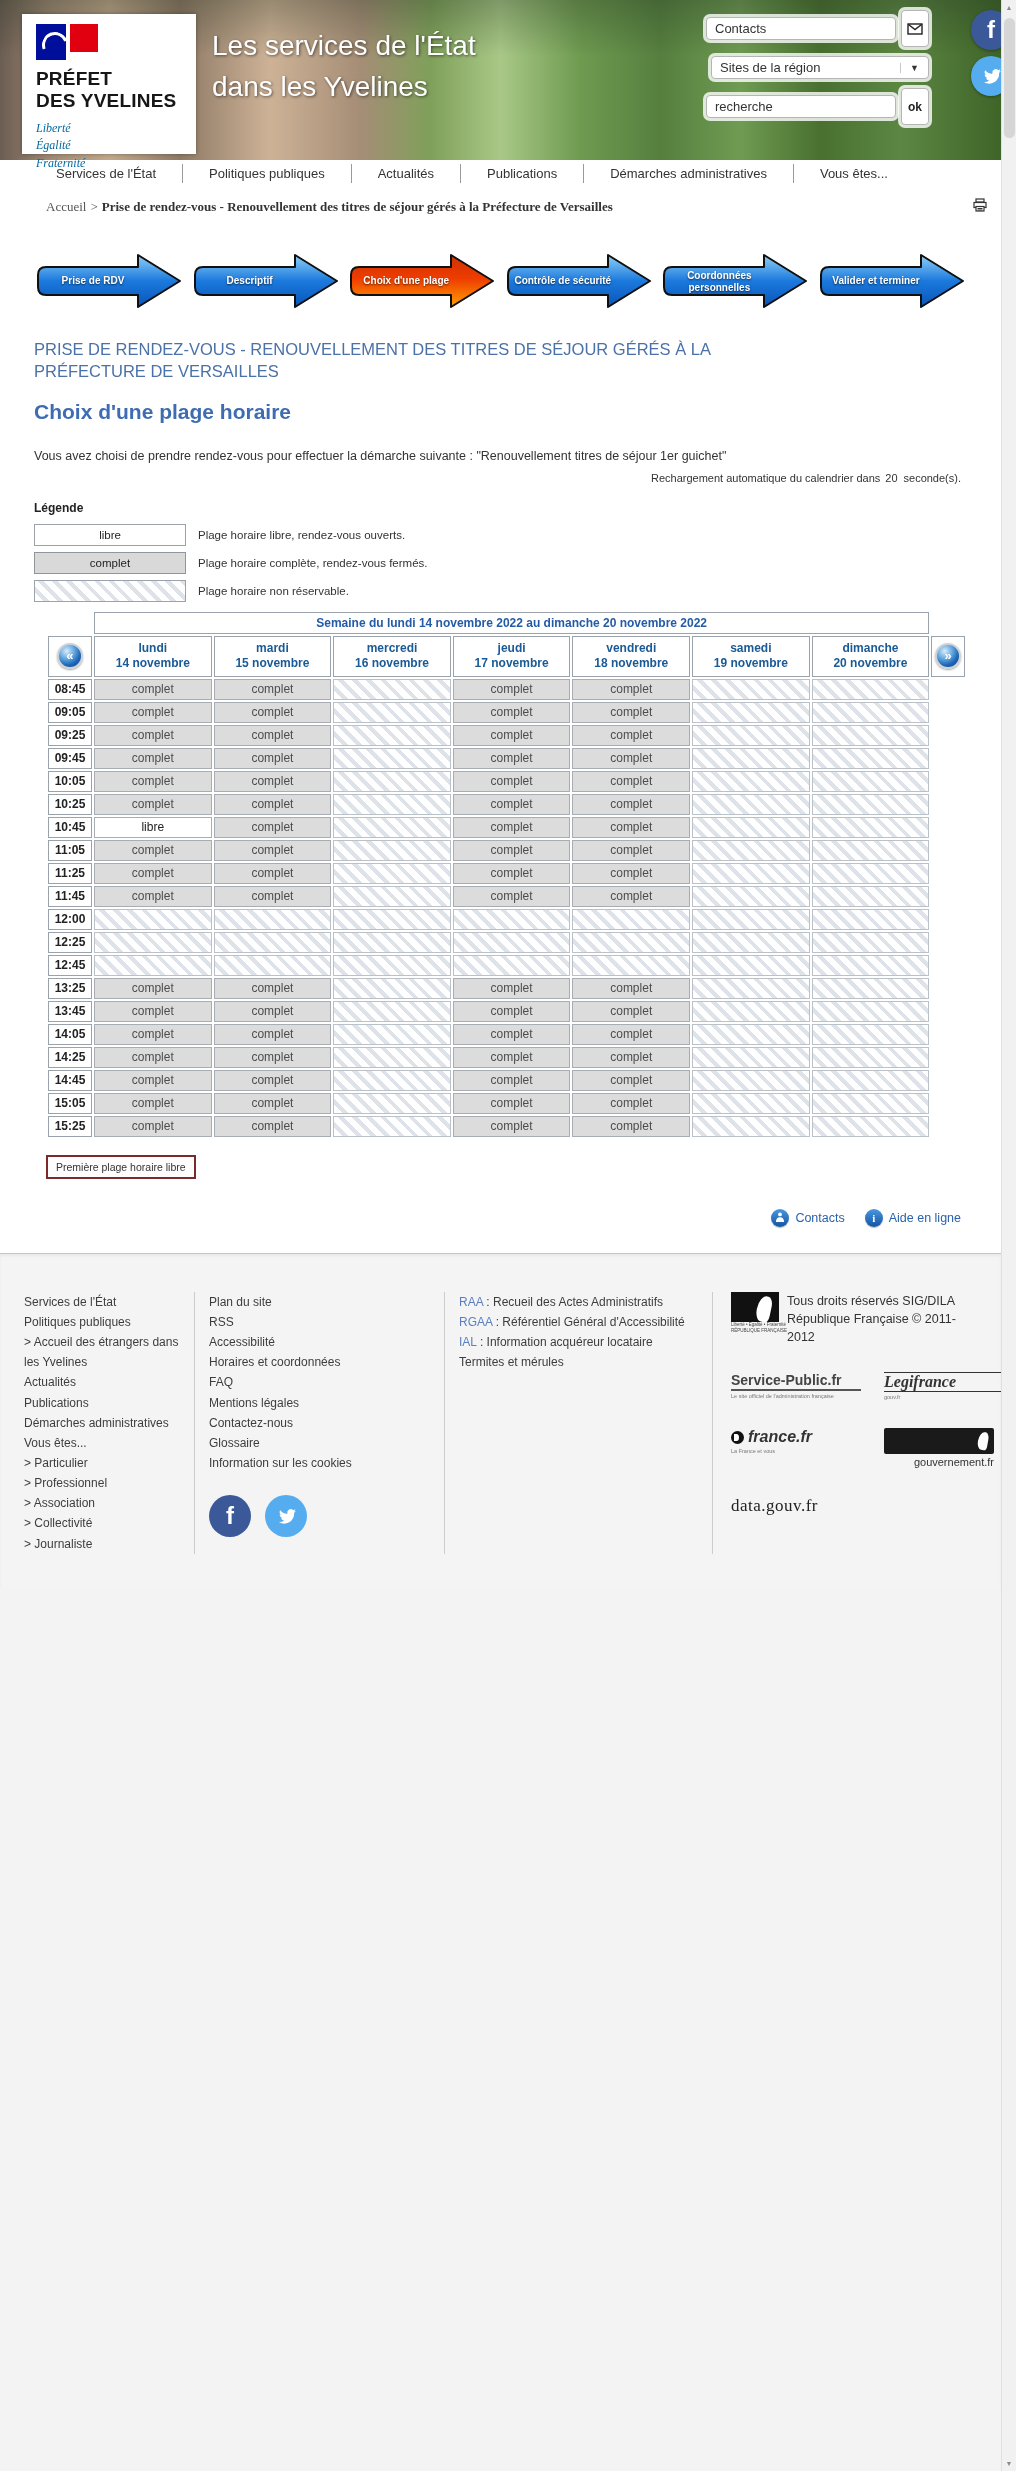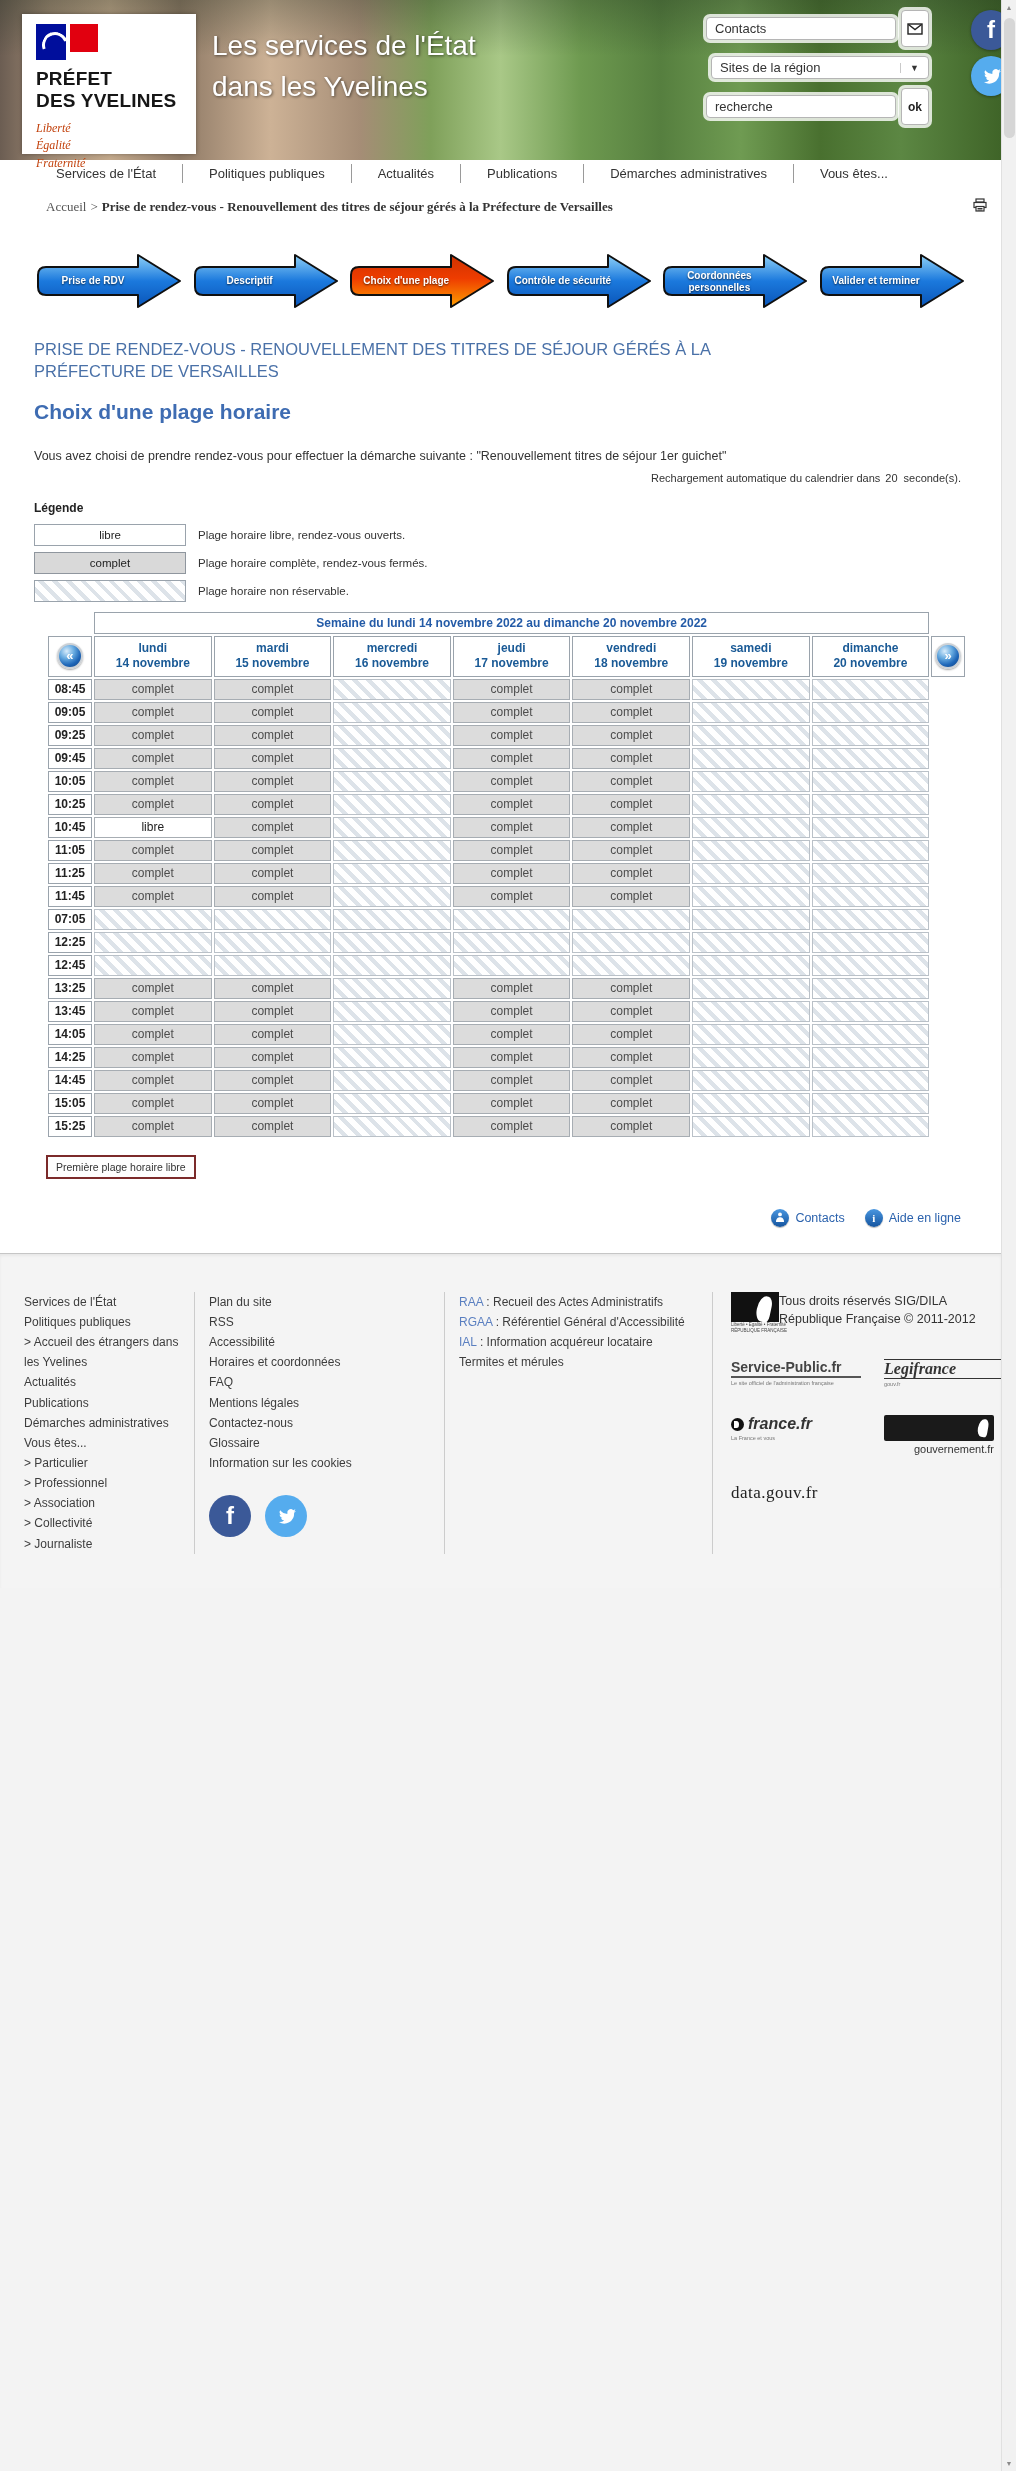--- a/index.html
+++ b/index.html
@@ -26,21 +26,21 @@
   .logo-box {
     position:absolute; left:22px; top:14px; width:174px; height:140px;
     background:#fff; padding:10px 12px 8px 14px; box-shadow:0 0 4px rgba(0,0,0,.35);
   }
   .flag { display:flex; align-items:flex-end; gap:4px; height:36px; margin-bottom:8px; }
   .flag .b { width:30px; height:36px; background:#000e9c; position:relative; overflow:hidden; }
   .flag .b:after { content:""; position:absolute; left:6px; top:8px; width:20px; height:20px;
     border-radius:50% 50% 10% 50%; border:3px solid #fff; border-right-color:transparent; border-bottom-color:transparent; transform:rotate(25deg); }
   .flag .r { width:28px; height:28px; background:#e1000f; margin-bottom:8px; }
   .logo-line { font-weight:bold; font-size:19px; color:#161616; letter-spacing:.2px; line-height:1.18; }
-  .motto { margin-top:7px; font-family:"Liberation Serif", serif; font-style:italic; font-size:12px; color:#c2410c; line-height:1.45; }
+  .motto { margin-top:7px; font-family:"Liberation Serif", serif; font-style:italic; font-size:12px; color:#0369a1; line-height:1.45; }
   .site-title {
     position:absolute; left:212px; top:26px; width:440px;
     color:#fff; font-size:28px; line-height:1.45; text-shadow:1px 1px 3px rgba(0,0,0,.55);
   }
   .header-controls { position:absolute; right:72px; top:10px; display:flex; flex-direction:column; gap:9px; align-items:flex-end; }
   .ctrl-row { display:flex; gap:5px; align-items:center; }
   .hinput {
     width:190px; height:23px; background:#fff; border:1px solid #b5b5b5; border-radius:4px;
     box-shadow:0 0 0 3px rgba(255,255,255,.8); padding:0 8px; font-size:13px; color:#333;
     font-family:"Liberation Sans", sans-serif;
@@ -138,21 +138,21 @@
   .fcol1 { width:185px; border-right:1px solid #ccc; }
   .fcol2 { width:250px; border-right:1px solid #ccc; }
   .fcol3 { width:268px; border-right:1px solid #ccc; }
   .fcol4 { width:280px; padding-left:18px; }
   .flink { font-size:12px; color:#3d3d3d; line-height:1.68; cursor:pointer; }
   .facro { color:#5a7fc0; }
   .fsocial { display:flex; gap:14px; margin-top:22px; }
   .fsocial .c { width:42px; height:42px; border-radius:50%; color:#fff; display:flex; align-items:center; justify-content:center; cursor:pointer; }
   .fsocial .cfb { background:#3b5998; font-size:24px; font-weight:bold; }
   .fsocial .ctw { background:#55acee; }
-  .copy { display:flex; gap:0; font-size:12.5px; color:#333; line-height:1.45; }
+  .copy { display:flex; gap:8px; font-size:12.5px; color:#333; line-height:1.45; }
   .marianne { flex:0 0 auto; width:48px; }
   .marianne .mbox { width:48px; height:30px; background:#111; position:relative; overflow:hidden; }
   .marianne .mbox:after { content:""; position:absolute; right:8px; top:4px; width:14px; height:26px;
     background:#fff; border-radius:60% 40% 30% 50%; transform:rotate(12deg); }
   .marianne .mline { font-size:4.5px; color:#444; line-height:1.3; white-space:nowrap; }
   .partners { display:grid; grid-template-columns:130px 130px; gap:28px 23px; margin-top:26px; }
   .partner { cursor:pointer; }
   .p-label { font-size:14px; color:#333; }
   .p-sub { font-size:5.5px; color:#777; margin-top:2px; }
   .partner.service-public .p-label { border-bottom:2px solid #555; padding-bottom:1px; font-weight:bold; color:#444; }
@@ -464,21 +464,21 @@
             <th class="time">11:45</th>
             <td class="cal-cell full">complet</td>
             <td class="cal-cell full">complet</td>
             <td class="cal-cell na"></td>
             <td class="cal-cell full">complet</td>
             <td class="cal-cell full">complet</td>
             <td class="cal-cell na"></td>
             <td class="cal-cell na"></td>
           </tr>
           <tr>
-            <th class="time">07:05</th>
+            <th class="time">12:00</th>
             <td class="cal-cell na"></td>
             <td class="cal-cell na"></td>
             <td class="cal-cell na"></td>
             <td class="cal-cell na"></td>
             <td class="cal-cell na"></td>
             <td class="cal-cell na"></td>
             <td class="cal-cell na"></td>
           </tr>
           <tr>
             <th class="time">12:25</th>

